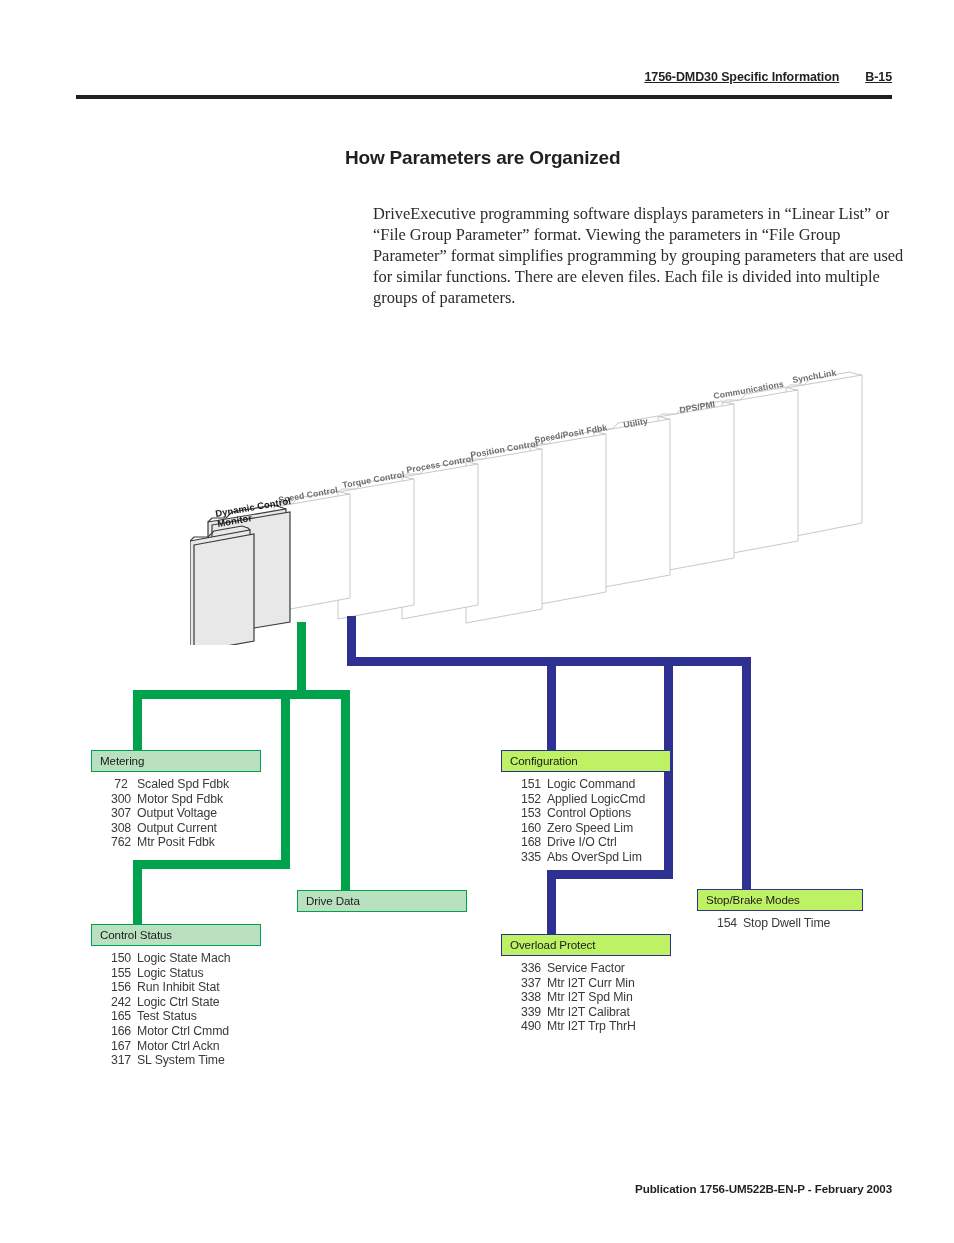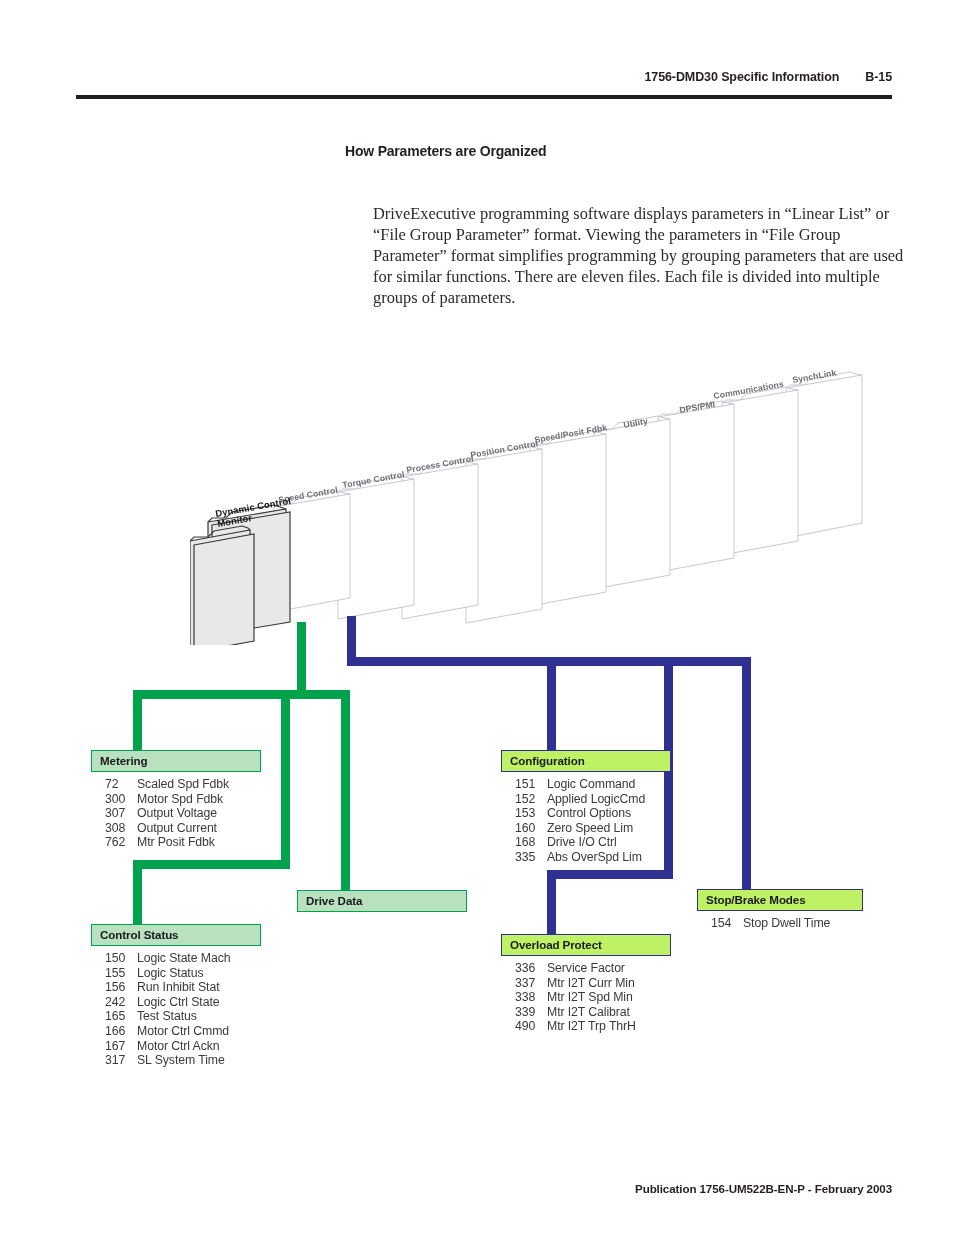--- a/index.html
+++ b/index.html
@@ -29,36 +29,37 @@
     right: 0;
     top: 0;
     display: flex;
     align-items: flex-start;
     gap: 26px;
     font-size: 12.5px;
     font-weight: bold;
     letter-spacing: -0.1px;
     color: #231f20;
     white-space: nowrap;
+    text-decoration: underline;
   }
   #header-rule {
     position: absolute;
     left: 76px;
     top: 95px;
     width: 816px;
     height: 3.5px;
     background: #231f20;
   }
 
   
   #section-title {
     position: absolute;
     left: 345px;
     top: 134px;
-    font-size: 14px;
+    font-size: 19px;
     font-weight: bold;
     letter-spacing: -0.2px;
     color: #231f20;
   }
   #intro-paragraph {
     position: absolute;
     left: 345px;
     top: 188px;
     width: 535px;
     font-family: "Liberation Serif", serif;
@@ -105,21 +106,21 @@
   .conn.green { background: #00a24b; }
   .conn.blue  { background: #2e3192; }
 
   
   .param-box {
     position: absolute;
   }
   .param-head {
     box-sizing: border-box;
     font-size: 11.6px;
-    font-weight: bold;
+    font-weight: normal;
     color: #1a1a1a;
     padding: 3px 8px 4px 8px;
     letter-spacing: -0.1px;
     line-height: 13px;
   }
   .param-box.green .param-head {
     background: #b9e1c0;
     border: 1.3px solid #00a24b;
   }
   .param-box.blue .param-head {
@@ -134,21 +135,21 @@
   .param-list li {
     display: flex;
     font-size: 12.3px;
     line-height: 14.6px;
     color: #3a3a3a;
     letter-spacing: -0.1px;
   }
   .param-num {
     width: 46px;
     flex: 0 0 46px;
-    text-align: left;
+    text-align: center;
     padding-left: 14px;
     box-sizing: border-box;
   }
   .param-name { flex: 1 1 auto; }
 
   
   #page-footer {
     position: absolute;
     left: 76px;
     top: 1182px;

